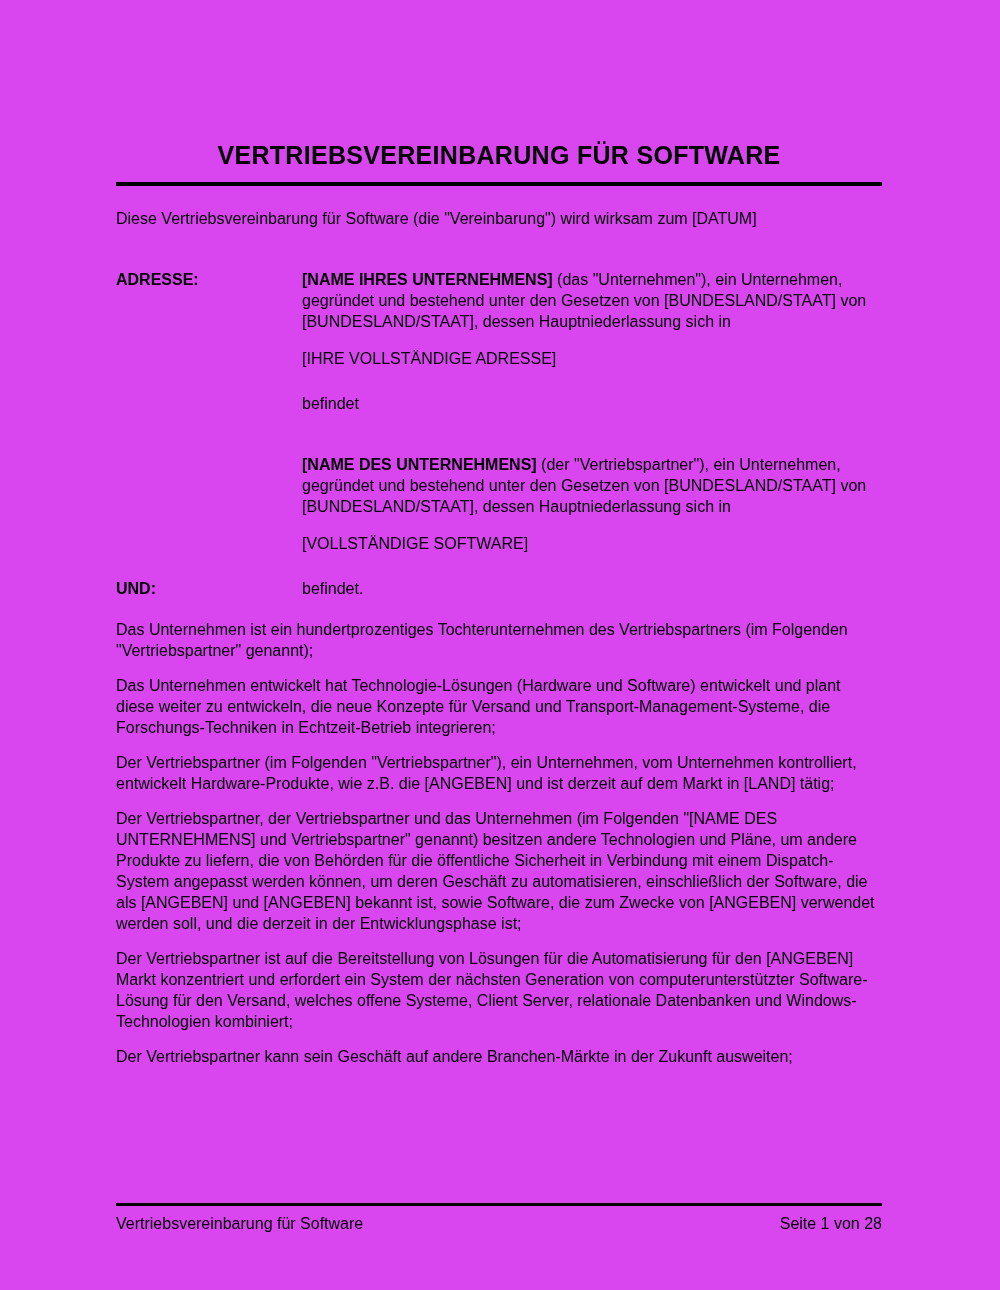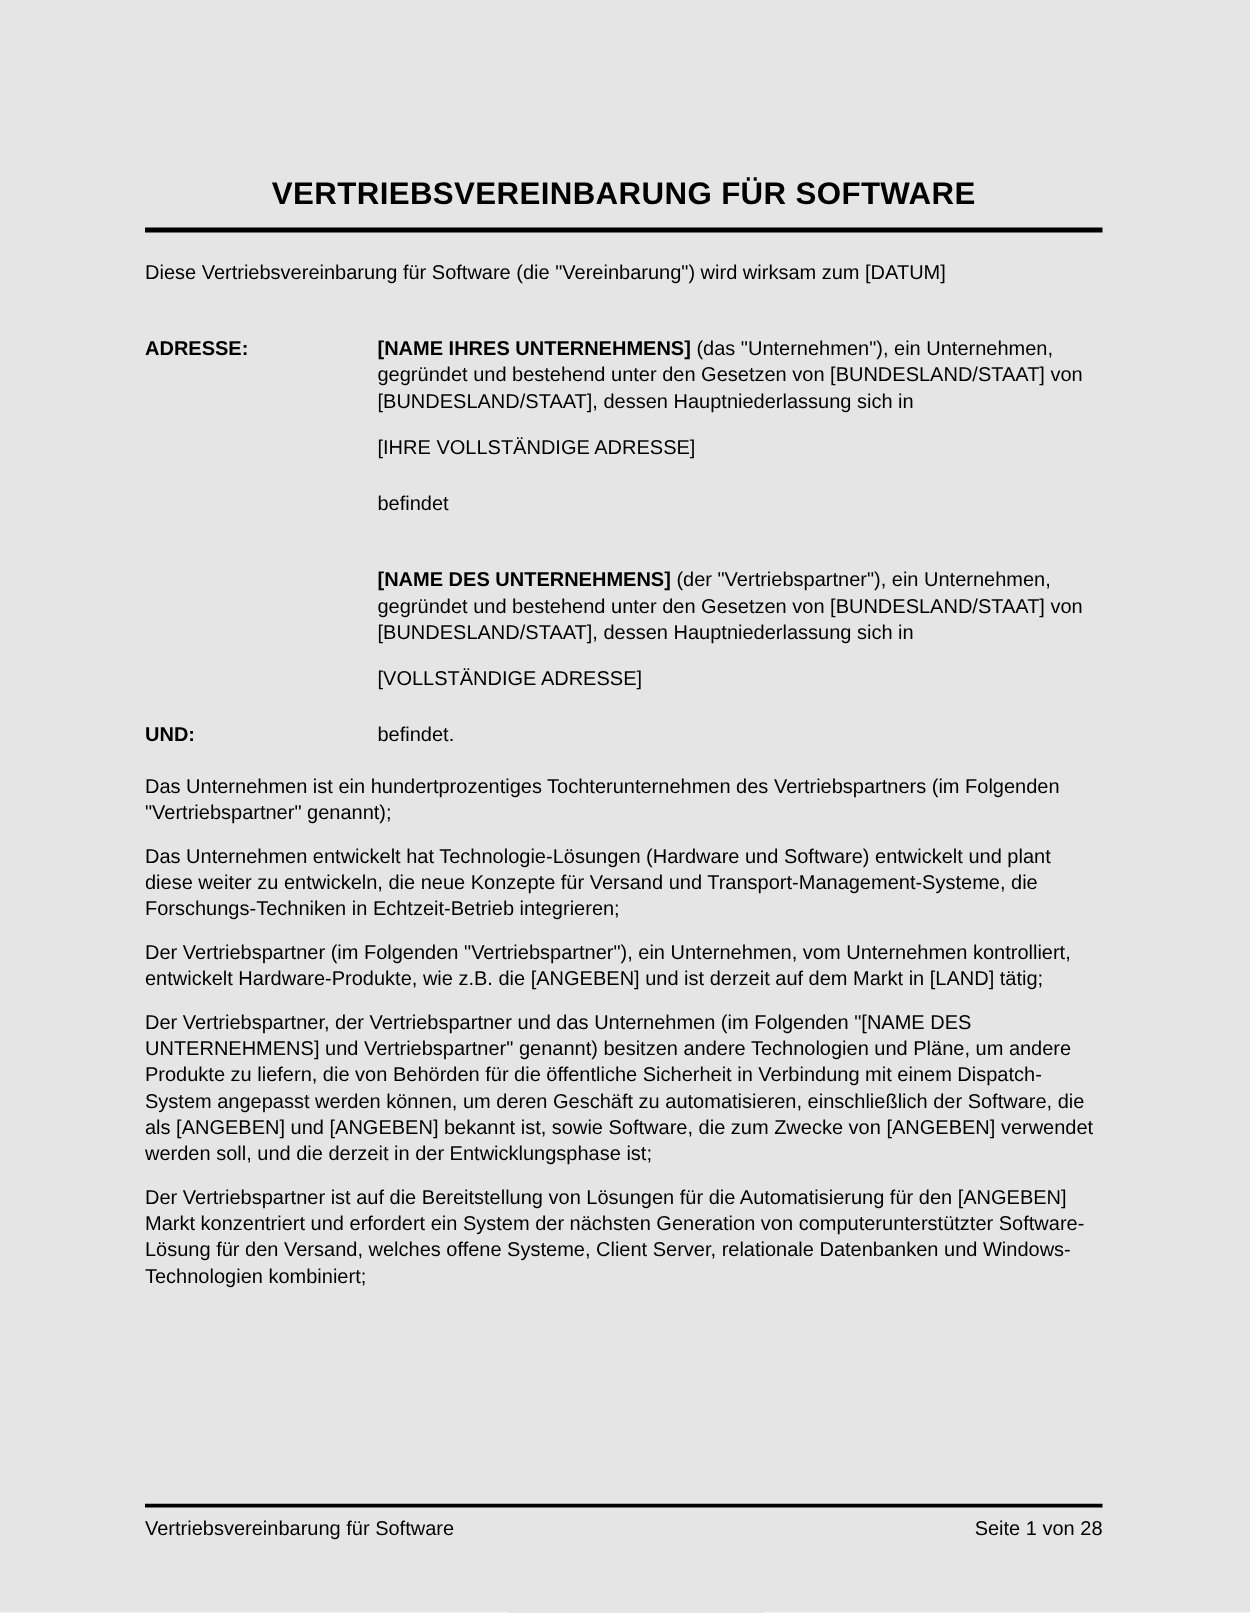--- a/index.html
+++ b/index.html
@@ -1,20 +1,20 @@
 <!DOCTYPE html>
 <html lang="de"><head>
 <meta charset="utf-8">
 <style>
   html, body { margin: 0; padding: 0; background: #ffffff; }
   .page {
     position: relative;
     width: 1000px;
     height: 1290px;
-    background: #e5e5e5;
+    background: #d946ef;
     color: #000000;
     font-family: "Liberation Sans", "DejaVu Sans", sans-serif;
     font-size: 16px;
     line-height: 21px;
     overflow: hidden;
   }
   .content {
     position: absolute;
     left: 116px;
     width: 766px;
@@ -86,31 +86,32 @@
         <p class="party-text"><span class="party-name">[NAME IHRES UNTERNEHMENS]</span><span> (das "Unternehmen"), ein Unternehmen, gegründet und bestehend unter den Gesetzen von [BUNDESLAND/STAAT] von [BUNDESLAND/STAAT], dessen Hauptniederlassung sich in</span></p>
         <p class="party-address">[IHRE VOLLSTÄNDIGE ADRESSE]</p>
         <p class="party-suffix">befindet</p>
       </div>
     </div>
 
     <div class="party party-second">
       <div class="party-label">UND:</div>
       <div class="party-body">
         <p class="party-text"><span class="party-name">[NAME DES UNTERNEHMENS]</span><span> (der "Vertriebspartner"), ein Unternehmen, gegründet und bestehend unter den Gesetzen von [BUNDESLAND/STAAT] von [BUNDESLAND/STAAT], dessen Hauptniederlassung sich in</span></p>
-        <p class="party-address">[VOLLSTÄNDIGE ADRESSE]</p>
+        <p class="party-address">[VOLLSTÄNDIGE SOFTWARE]</p>
         <p class="party-suffix">befindet.</p>
       </div>
     </div>
 
     <div class="recitals">
       <p class="recital">Das Unternehmen ist ein hundertprozentiges Tochterunternehmen des Vertriebspartners (im Folgenden "Vertriebspartner" genannt);</p>
       <p class="recital">Das Unternehmen entwickelt hat Technologie-Lösungen (Hardware und Software) entwickelt und plant diese weiter zu entwickeln, die neue Konzepte für Versand und Transport-Management-Systeme, die Forschungs-Techniken in Echtzeit-Betrieb integrieren;</p>
       <p class="recital">Der Vertriebspartner (im Folgenden "Vertriebspartner"), ein Unternehmen, vom Unternehmen kontrolliert, entwickelt Hardware-Produkte, wie z.B. die [ANGEBEN] und ist derzeit auf dem Markt in [LAND] tätig;</p>
       <p class="recital">Der Vertriebspartner, der Vertriebspartner und das Unternehmen (im Folgenden "[NAME DES UNTERNEHMENS] und Vertriebspartner" genannt) besitzen andere Technologien und Pläne, um andere Produkte zu liefern, die von Behörden für die öffentliche Sicherheit in Verbindung mit einem Dispatch-System angepasst werden können, um deren Geschäft zu automatisieren, einschließlich der Software, die als [ANGEBEN] und [ANGEBEN] bekannt ist, sowie Software, die zum Zwecke von [ANGEBEN] verwendet werden soll, und die derzeit in der Entwicklungsphase ist;</p>
       <p class="recital">Der Vertriebspartner ist auf die Bereitstellung von Lösungen für die Automatisierung für den [ANGEBEN] Markt konzentriert und erfordert ein System der nächsten Generation von computerunterstützter Software-Lösung für den Versand, welches offene Systeme, Client Server, relationale Datenbanken und Windows-Technologien kombiniert;</p>
+      <p class="recital">Der Vertriebspartner kann sein Geschäft auf andere Branchen-Märkte in der Zukunft ausweiten;</p>
     </div>
   </div>
 
   <div class="footer">
     <div class="footer-rule"></div>
     <div class="footer-row">
       <span>Vertriebsvereinbarung für Software</span>
       <span>Seite 1 von 28</span>
     </div>
   </div>

